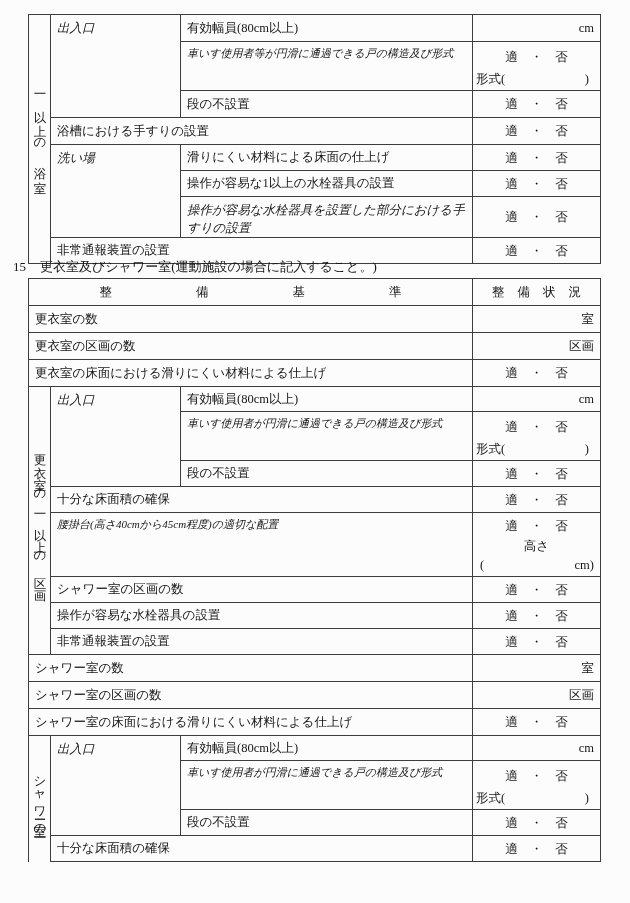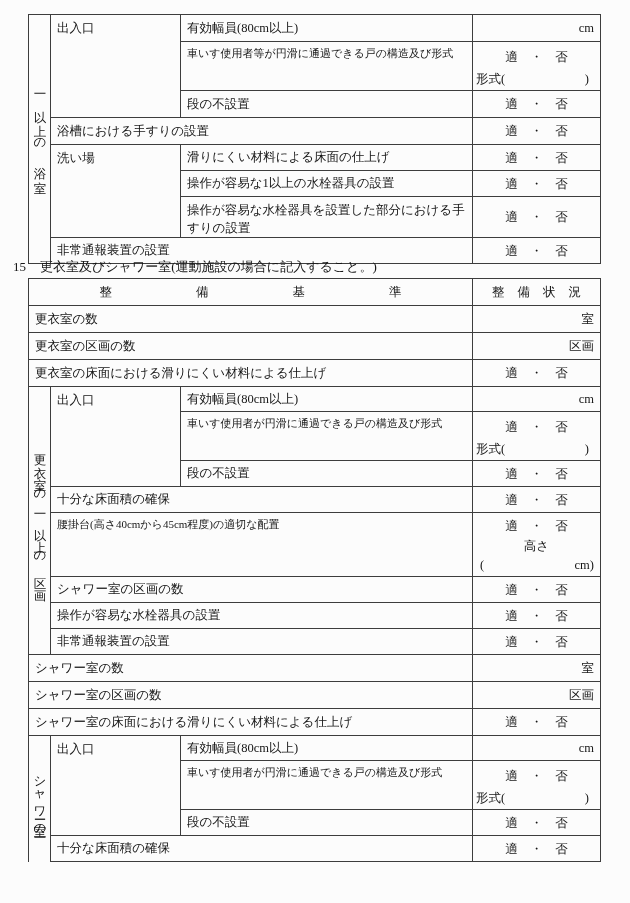--- a/index.html
+++ b/index.html
@@ -29,21 +29,21 @@
   }
   col.c1{width:22px}
   col.c2{width:130px}
   col.c3{width:292px}
   col.c4{width:128px}
   #t1{top:14px;}
   #t2{top:278px;}
   tr.h25{height:25px} tr.h26{height:26px} tr.h27{height:27px}
   tr.h39{height:39px} tr.h44{height:44px} tr.h45{height:45px}
   tr.h60{height:60px}
-  td.top{vertical-align:top;padding-top:4px;}
+  td.top{vertical-align:top;padding-top:4px;font-style:italic;}
   td.nw{white-space:nowrap;font-size:11px;}
   td.vcell{padding:0;text-align:center;vertical-align:middle;}
   .vtext{
     display:inline-block;
     writing-mode:vertical-rl;
     text-orientation:mixed;
     line-height:22px;
   }
   .vs14{letter-spacing:14px;}
   .vs12{letter-spacing:12px;}

